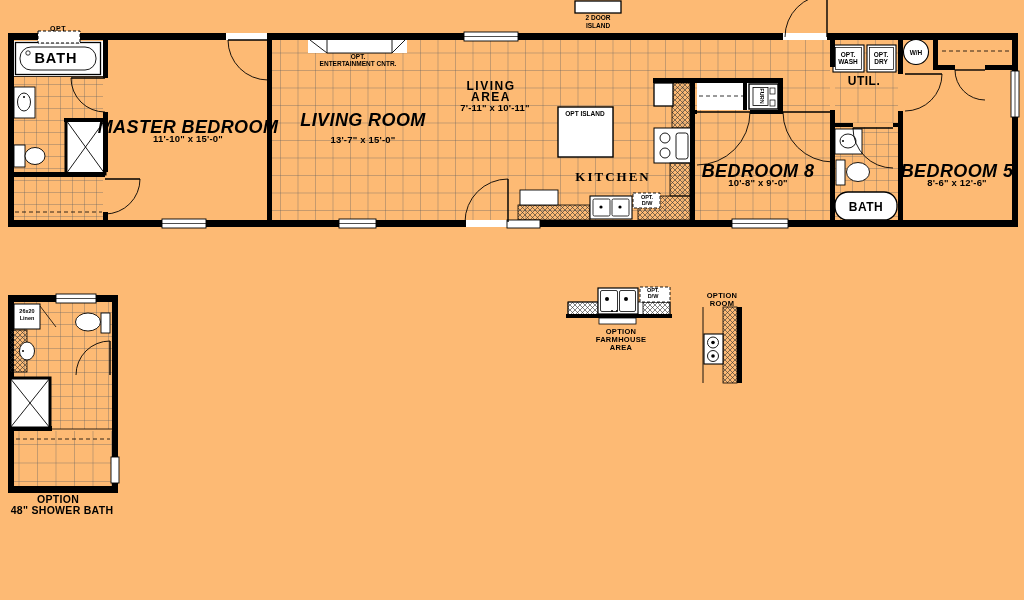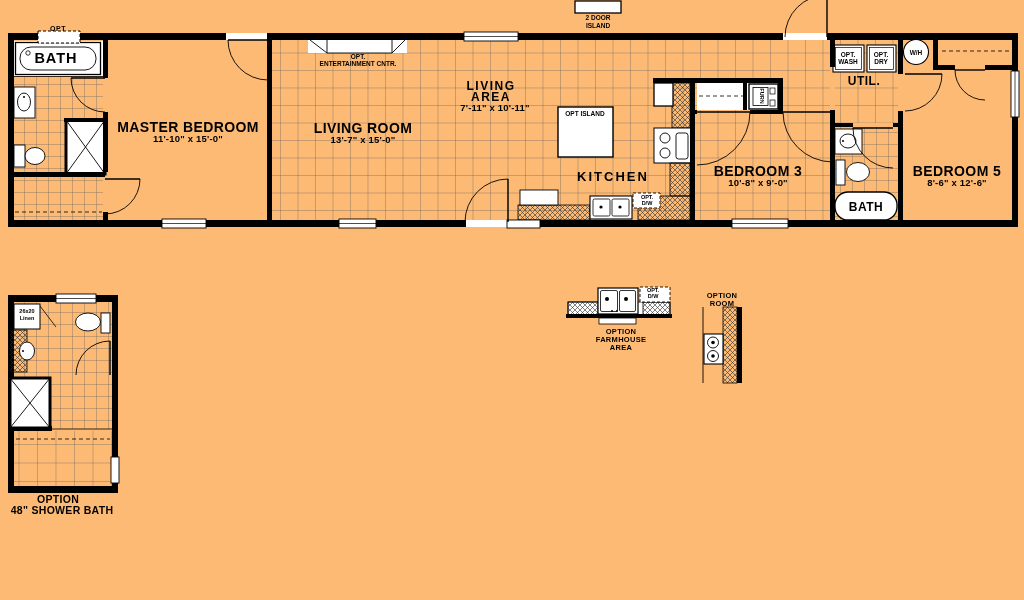--- a/index.html
+++ b/index.html
@@ -10,23 +10,23 @@
        white-space:nowrap;line-height:1;text-align:center;}
   .rot{transform:translate(-50%,-50%) rotate(90deg);}
   .fs5{font-size:5.5px;}
   .fs55{font-size:5.5px;}
   .fs6{font-size:6.5px;}
   .fs7{font-size:7px;letter-spacing:.5px;}
   .fs75{font-size:7.5px;letter-spacing:.3px;}
   .fs95{font-size:9.5px;letter-spacing:.2px;}
   .fs10{font-size:10.5px;letter-spacing:.3px;}
   .fs11{font-size:12px;letter-spacing:.5px;}
-  .fs12{font-size:14px;letter-spacing:.4px;}
+  .fs12{font-size:18px;letter-spacing:.4px;font-style:italic;}
   .fs12s{font-size:12px;letter-spacing:1.5px;}
-  .fs13{font-size:13px;letter-spacing:2px;}
+  .fs13{font-size:13px;letter-spacing:2px;font-family:Liberation Serif, serif;}
   .fs14{font-size:14.5px;letter-spacing:1px;}
 </style>
 </head>
 <body>
 
 <div class="canvas">
 
 <svg width="1024" height="600" viewBox="0 0 1024 600">
   <defs>
     <pattern id="g17" width="17.5" height="17.5" patternUnits="userSpaceOnUse">
@@ -251,39 +251,39 @@
     <circle cx="713" cy="356" r="1.8" fill="#000" stroke="none"></circle>
   </g>
 </svg>
 
 <div class="lbl fs7" style="left:58px;top:28px">OPT</div>
 <div class="lbl fs14" style="left:56px;top:58px">BATH</div>
 <div class="lbl fs12" style="left:188px;top:127px">MASTER BEDROOM</div>
 <div class="lbl fs95" style="left:188px;top:139px">11'-10" x  15'-0"</div>
 <div class="lbl fs6" style="left:358px;top:57px">OPT.</div>
 <div class="lbl fs6" style="left:358px;top:64px">ENTERTAINMENT CNTR.</div>
-<div class="lbl fs12" style="left:363px;top:128px">LIVING ROOM</div>
+<div class="lbl fs12" style="left:363px;top:120px">LIVING ROOM</div>
 <div class="lbl fs95" style="left:363px;top:140px">13'-7" x  15'-0"</div>
 <div class="lbl fs12s" style="left:491px;top:86px">LIVING</div>
 <div class="lbl fs12s" style="left:491px;top:97px">AREA</div>
 <div class="lbl fs95" style="left:495px;top:108px">7'-11" x  10'-11"</div>
 <div class="lbl fs6" style="left:598px;top:18px">2 DOOR</div>
 <div class="lbl fs6" style="left:598px;top:26px">ISLAND</div>
 <div class="lbl fs6" style="left:585px;top:114px">OPT ISLAND</div>
 <div class="lbl fs13" style="left:613px;top:176px">KITCHEN</div>
 <div class="lbl fs55" style="left:647px;top:198px">OPT.</div>
 <div class="lbl fs55" style="left:647px;top:204px">D/W</div>
 <div class="lbl fs5 rot" style="left:761px;top:96px">FURN</div>
 <div class="lbl fs6" style="left:848px;top:55px">OPT.</div>
 <div class="lbl fs6" style="left:848px;top:62px">WASH</div>
 <div class="lbl fs6" style="left:881px;top:55px">OPT.</div>
 <div class="lbl fs6" style="left:881px;top:62px">DRY</div>
 <div class="lbl fs6" style="left:916px;top:53px">W/H</div>
 <div class="lbl fs11" style="left:864px;top:81px">UTIL.</div>
-<div class="lbl fs12" style="left:758px;top:171px">BEDROOM 3</div>
+<div class="lbl fs12" style="left:758px;top:171px">BEDROOM 8</div>
 <div class="lbl fs95" style="left:758px;top:183px">10'-8" x  9'-0"</div>
 <div class="lbl fs11" style="left:866px;top:207px">BATH</div>
 <div class="lbl fs12" style="left:957px;top:171px">BEDROOM 5</div>
 <div class="lbl fs95" style="left:957px;top:183px">8'-6" x  12'-6"</div>
 
 <div class="lbl fs5" style="left:27px;top:312px">26x20</div>
 <div class="lbl fs5" style="left:27px;top:319px">Linen</div>
 <div class="lbl fs10" style="left:58px;top:499px">OPTION</div>
 <div class="lbl fs10" style="left:62px;top:510px">48" SHOWER BATH</div>
 

